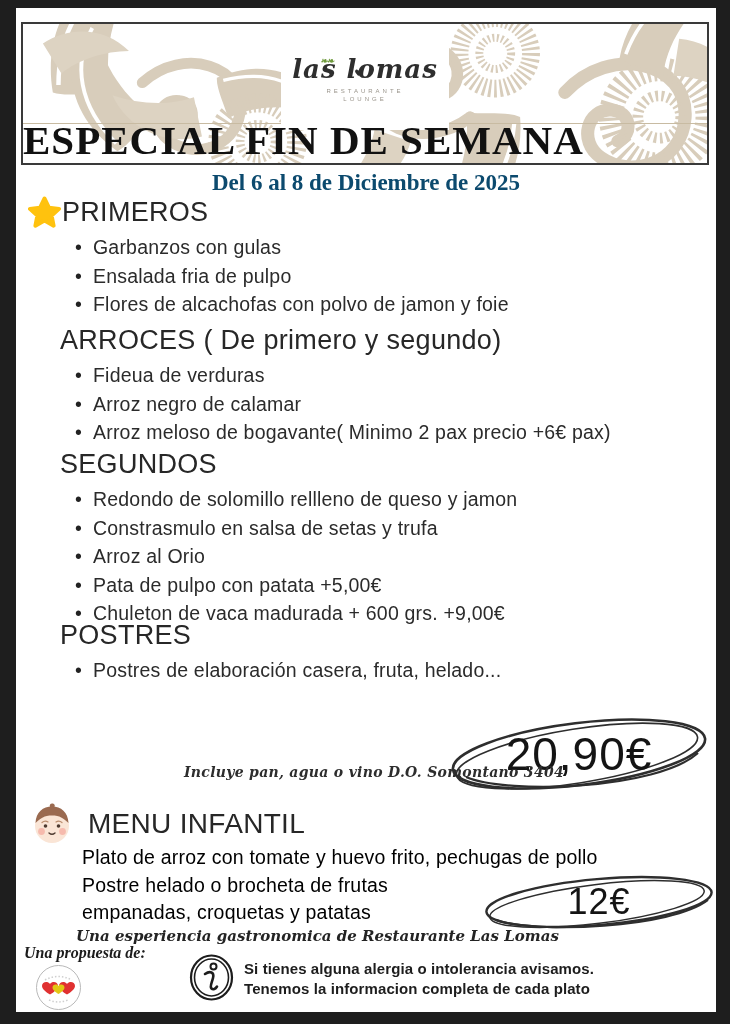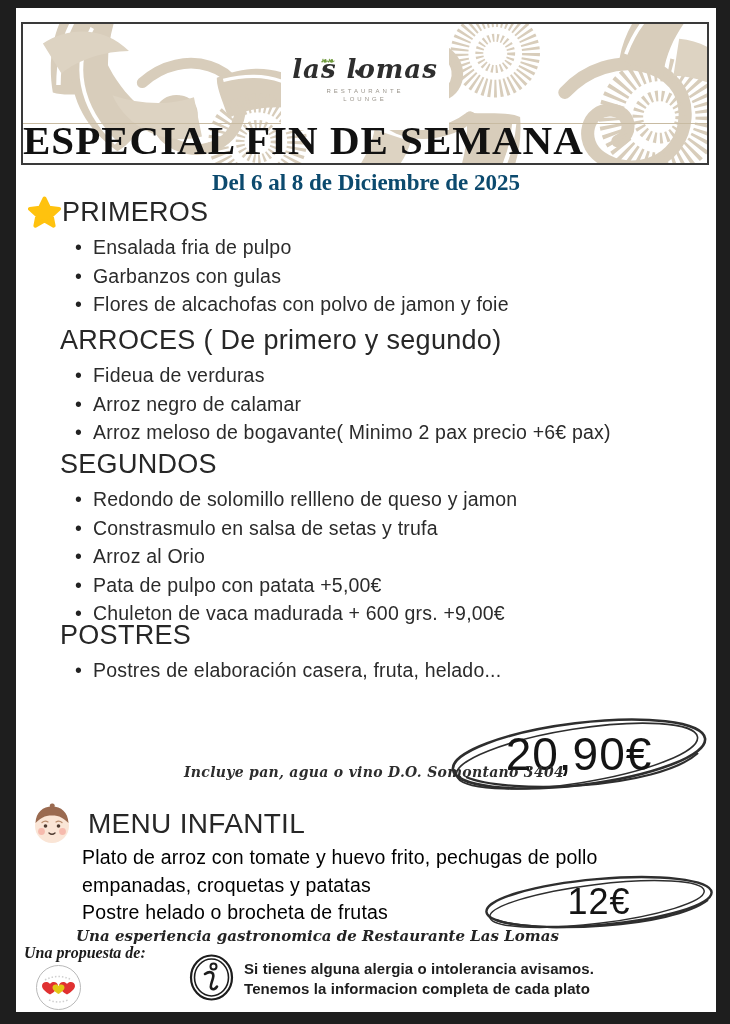--- a/index.html
+++ b/index.html
@@ -166,22 +166,22 @@
   <div class="section" style="top:188px;">
     <div class="sec-head">
       <span class="star-wrap">
         <svg viewBox="0 0 34 34" width="33" height="33">
           <polygon points="17,2.5 21.6,12 32,13.2 24.4,20.3 26.4,30.6 17,25.4 7.6,30.6 9.6,20.3 2,13.2 12.4,12" fill="#FFC20E" stroke="#FFC20E" stroke-width="4" stroke-linejoin="round"></polygon>
         </svg>
       </span>
       <span class="sec-title">PRIMEROS</span>
     </div>
     <ul class="items">
+      <li>Garbanzos con gulas</li>
       <li>Ensalada fria de pulpo</li>
-      <li>Garbanzos con gulas</li>
       <li>Flores de alcachofas con polvo de jamon y foie</li>
     </ul>
   </div>
 
   <div class="section indent" style="top:316px;">
     <div class="sec-head">
       <span class="sec-title">ARROCES ( De primero y segundo)</span>
     </div>
     <ul class="items">
       <li>Fideua de verduras</li>
@@ -237,22 +237,22 @@
         <path d="M26,20 q3,-2 6,0.5" fill="none" stroke="#b98c6d" stroke-width="1.2" stroke-linecap="round"></path>
         <circle cx="11.5" cy="29.5" r="3.4" fill="#f5b3a6" opacity=".85"></circle>
         <circle cx="32.5" cy="29.5" r="3.4" fill="#f5b3a6" opacity=".85"></circle>
         <path d="M19,31 q3,2.6 6,0" fill="none" stroke="#4d3a30" stroke-width="1.4" stroke-linecap="round"></path>
       </svg>
     </span>
     <span class="kids-title">MENU INFANTIL</span>
   </div>
   <div class="kids-lines">
     <div>Plato de arroz con tomate y huevo frito, pechugas de pollo</div>
+    <div>Postre helado o brocheta de frutas</div>
     <div>empanadas, croquetas y patatas</div>
-    <div>Postre helado o brocheta de frutas</div>
   </div>
 
   <div class="price-kids">
     <svg class="oval" viewBox="0 0 234 64" preserveAspectRatio="none">
       <g fill="none" stroke="#2e2e2e">
         <ellipse cx="117" cy="32" rx="113" ry="23" stroke-width="2.4" transform="rotate(-5 117 32)"></ellipse>
         <ellipse cx="115" cy="34" rx="108" ry="19.5" stroke-width="1.5" transform="rotate(-7 115 34)"></ellipse>
         <path d="M14,50 C55,64 190,58 226,30" stroke-width="2"></path>
       </g>
     </svg>

